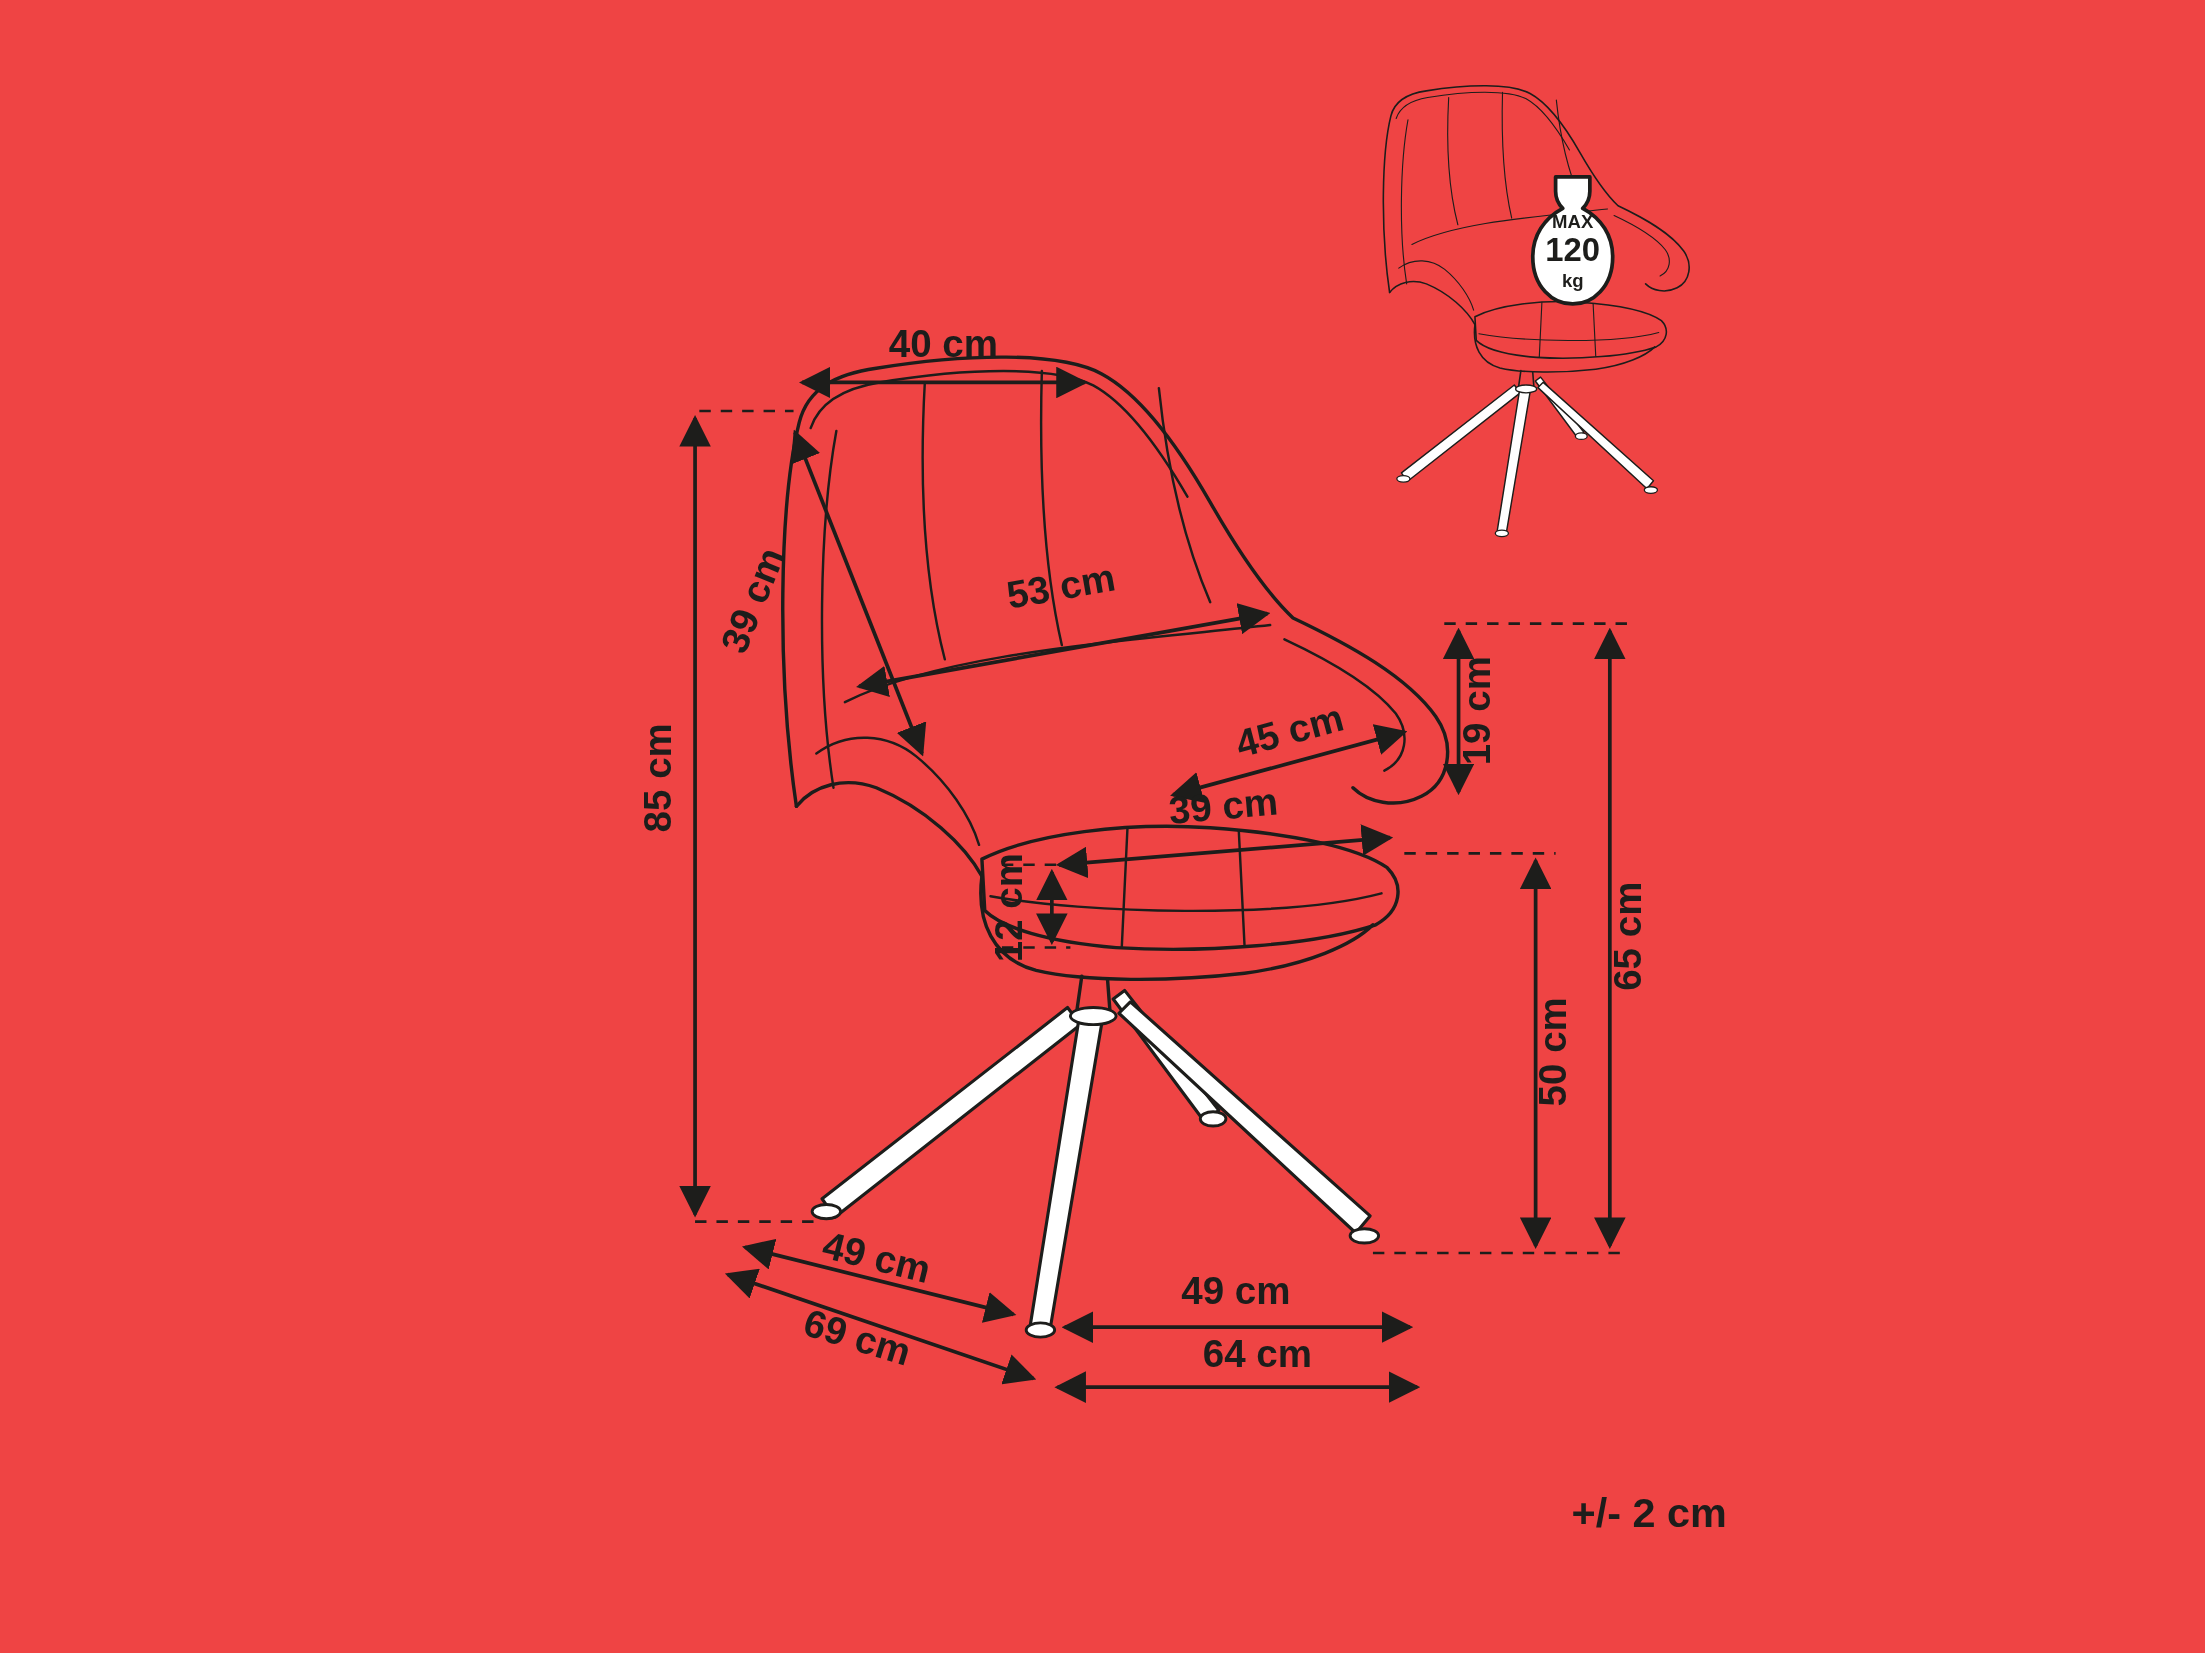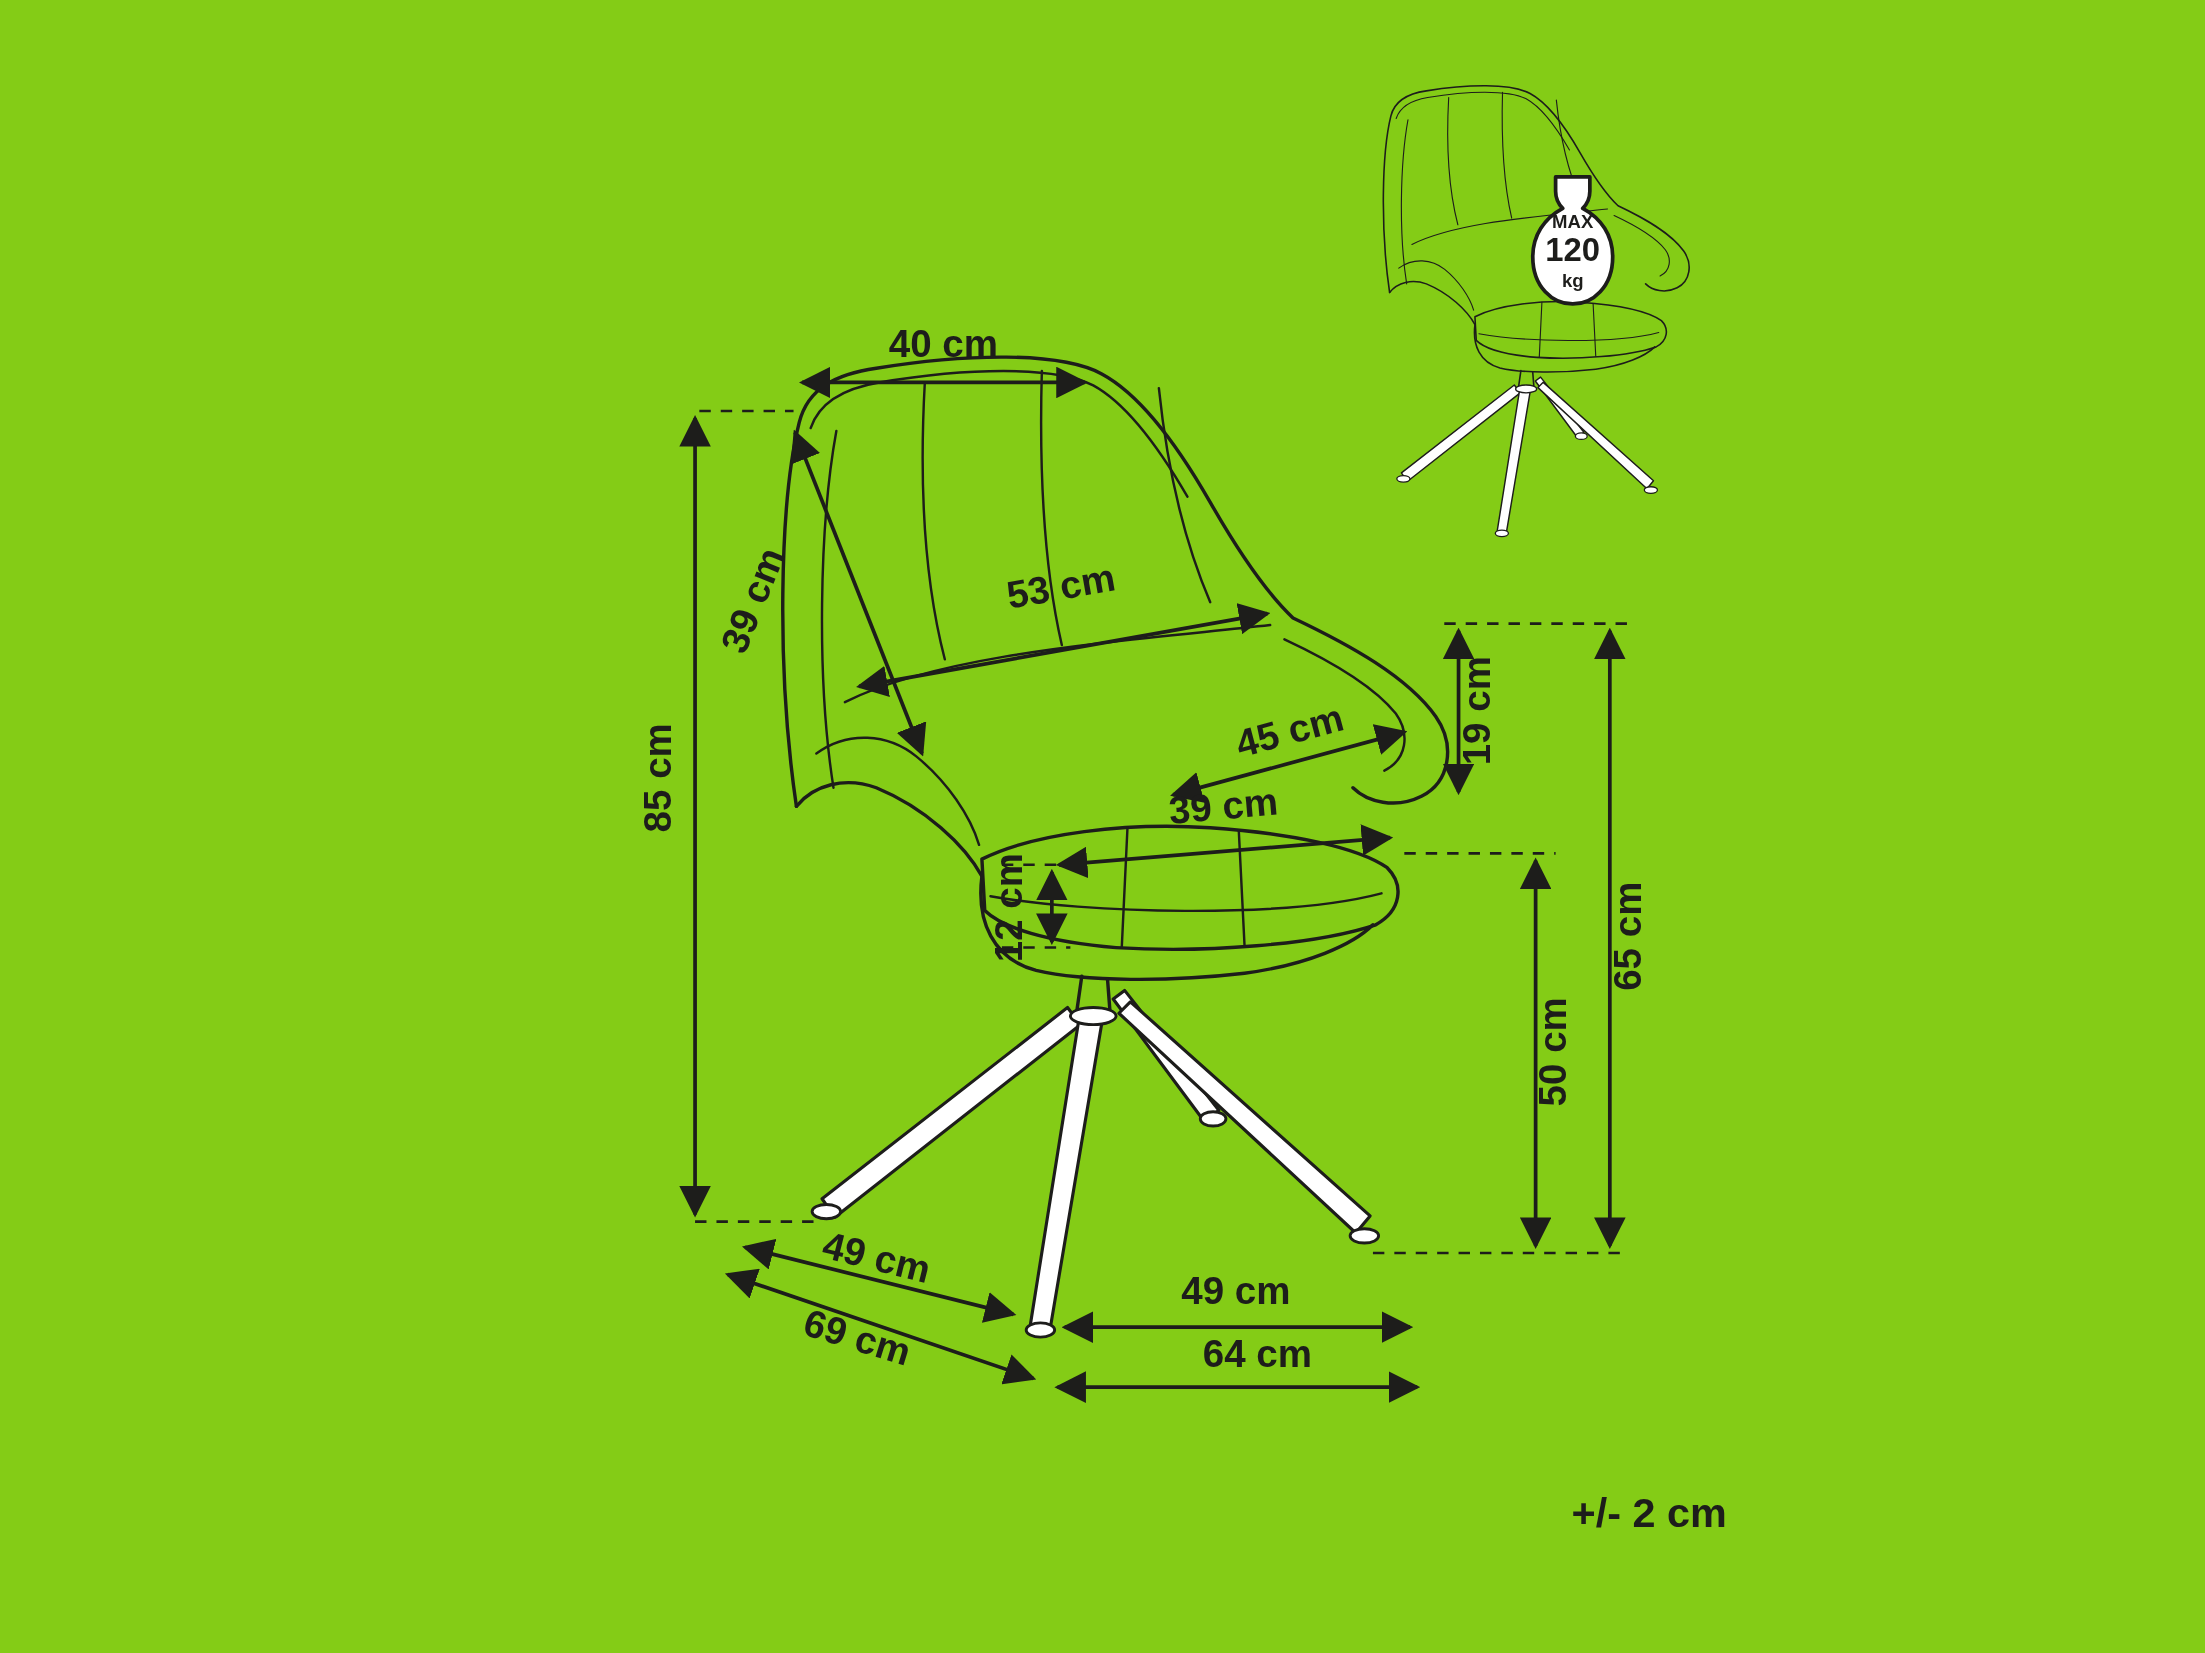--- a/index.html
+++ b/index.html
@@ -1,19 +1,19 @@
 <!DOCTYPE html>
 <html style="font-size:8px"><head>
 <meta charset="utf-8">
 <style>
   html,body{margin:0;padding:0;background:#ffffff;}
   .canvas{
     position:relative;
     width:2205px;height:1654px;
-    background:#84cc16;
+    background:#ef4444;
     font-family:"Liberation Sans", sans-serif;
   }
   svg{display:block;width:100%;height:100%;}
   .chair-line{fill:none;stroke:#1d1d1b;stroke-width:2.4;stroke-linecap:round;stroke-linejoin:round;}
   .chair-line-thin{fill:none;stroke:#1d1d1b;stroke-width:1.7;stroke-linecap:round;stroke-linejoin:round;}
   .leg{fill:#ffffff;stroke:#1d1d1b;stroke-width:2.2;stroke-linejoin:round;}
   .foot{fill:#ffffff;stroke:#1d1d1b;stroke-width:2;}
   .dim-line{fill:none;stroke:#1d1d1b;stroke-width:2.6;}
   .dash{fill:none;stroke:#1d1d1b;stroke-width:1.8;stroke-dasharray:8 7;}
   .dim-text{font-family:"Liberation Sans", sans-serif;font-weight:700;font-size:27px;fill:#1d1d1b;}

